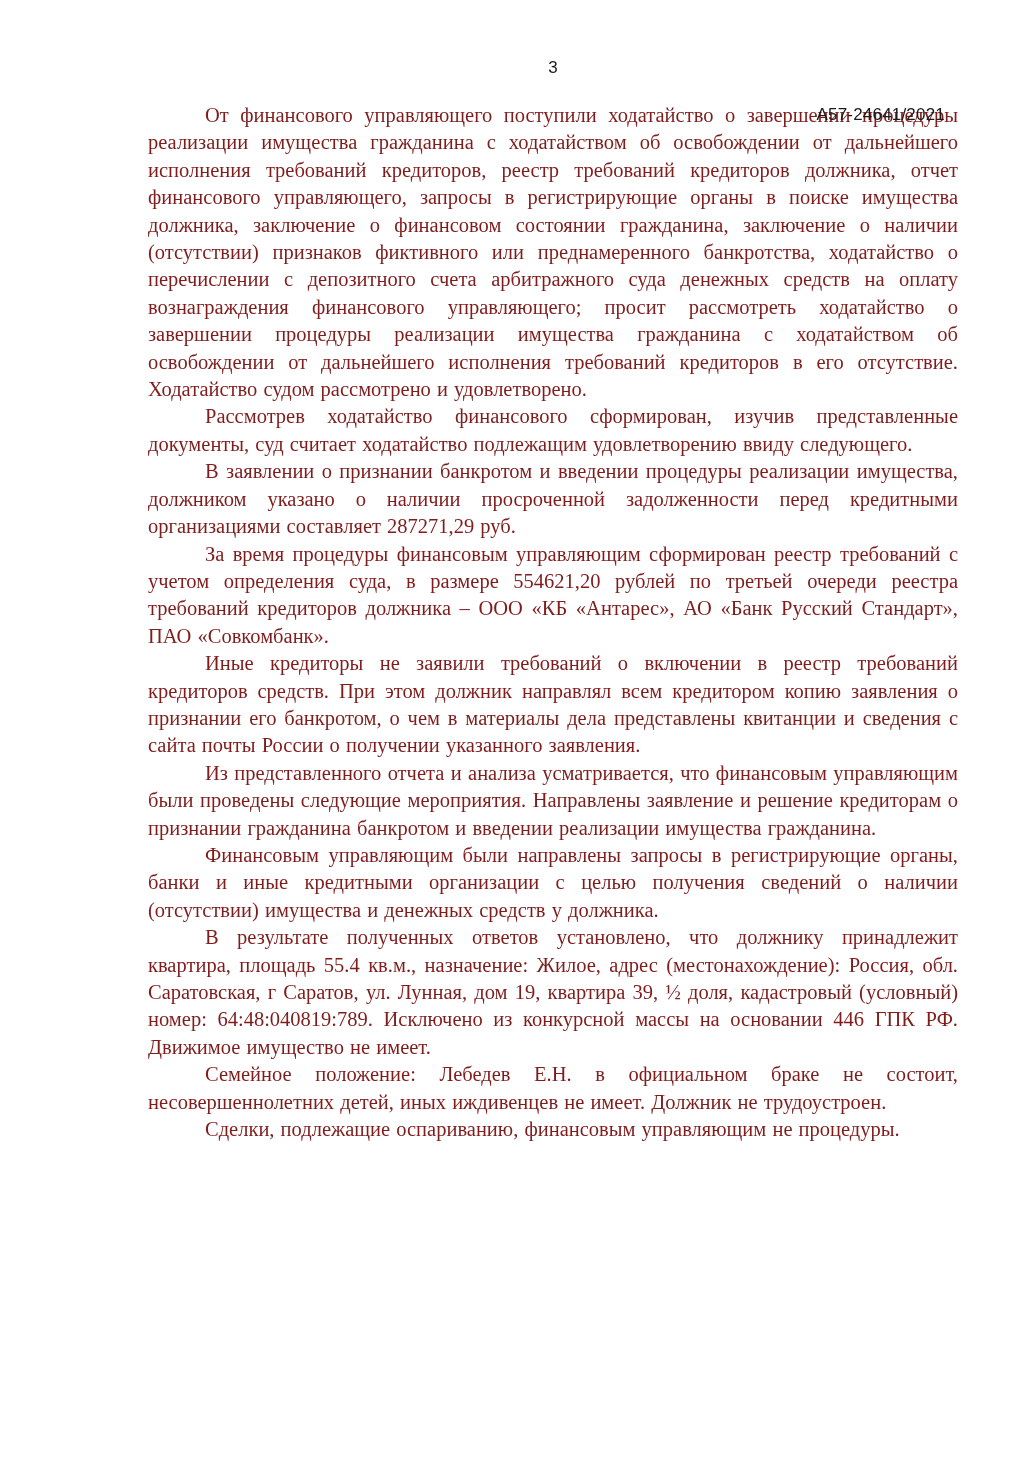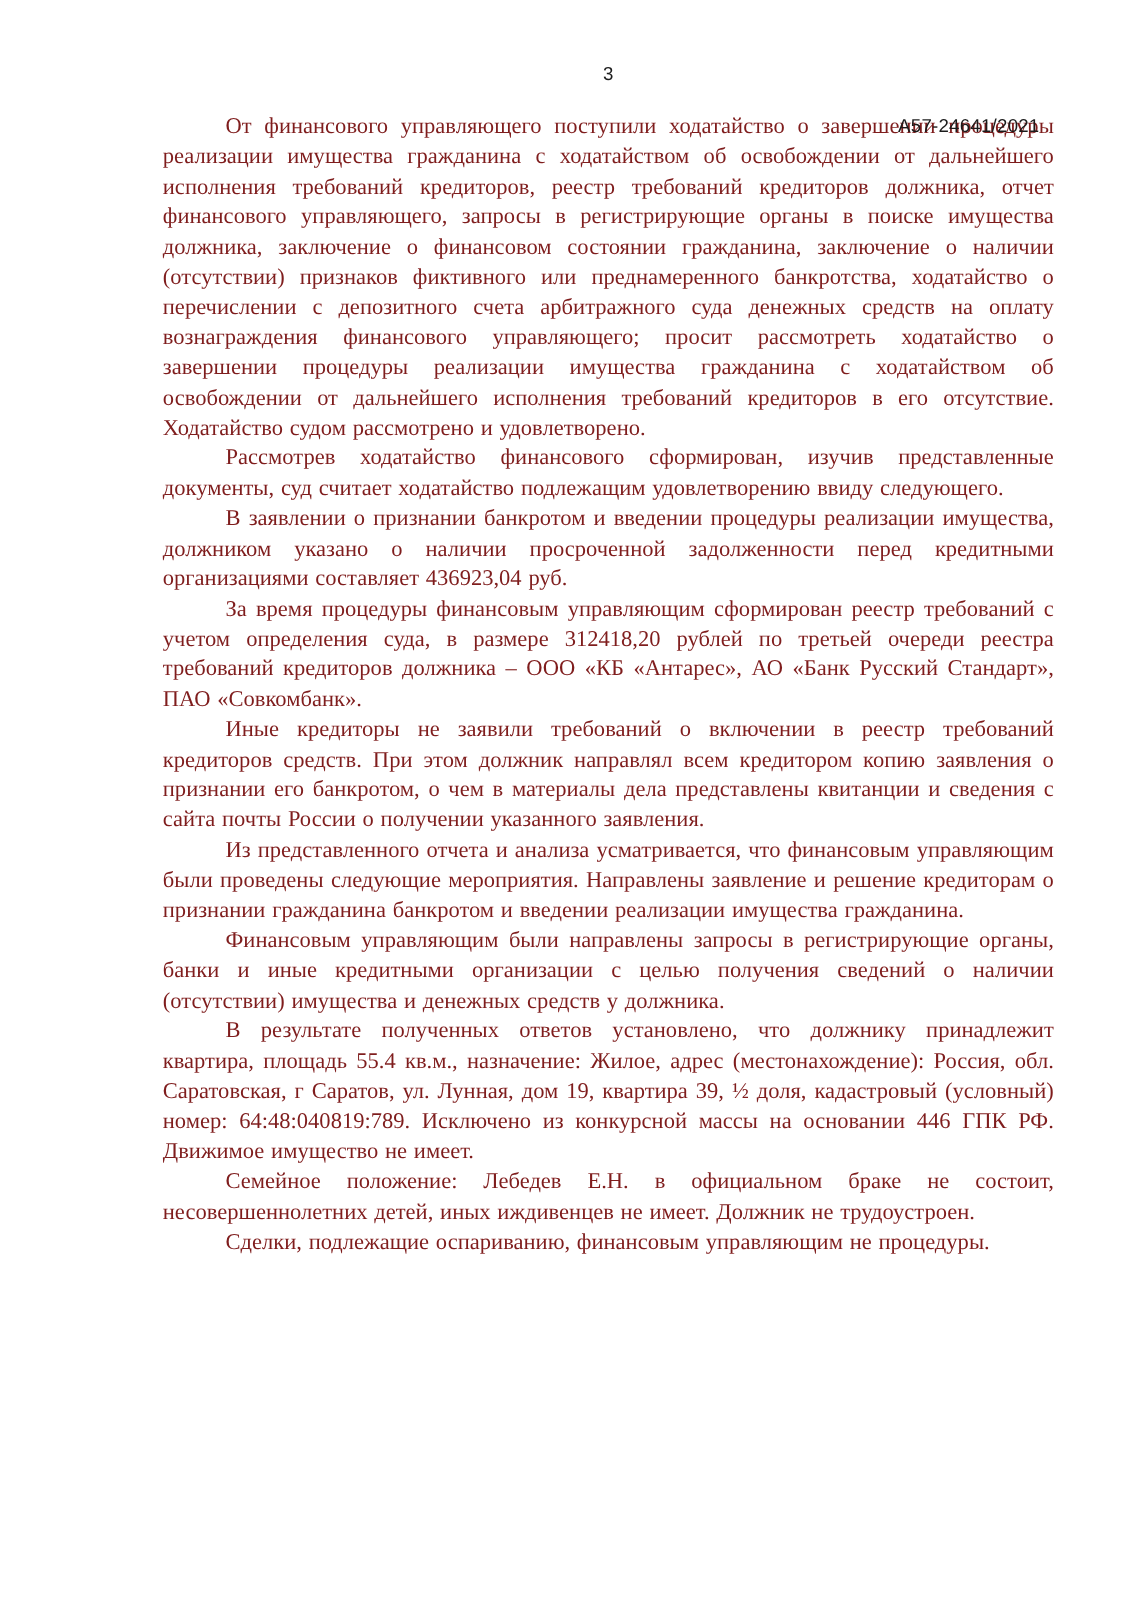--- a/index.html
+++ b/index.html
@@ -61,22 +61,22 @@
   <div class="content">
 
     <div class="header-row">
       <span class="page-number">3</span>
       <span class="case-number">А57-24641/2021</span>
     </div>
 
     <div class="body-text">
       <p>От финансового управляющего поступили ходатайство о завершении процедуры реализации имущества гражданина с ходатайством об освобождении от дальнейшего исполнения требований кредиторов, реестр требований кредиторов должника, отчет финансового управляющего, запросы в регистрирующие органы в поиске имущества должника, заключение о финансовом состоянии гражданина, заключение о наличии (отсутствии) признаков фиктивного или преднамеренного банкротства, ходатайство о перечислении с депозитного счета арбитражного суда денежных средств на оплату вознаграждения финансового управляющего; просит рассмотреть ходатайство о завершении процедуры реализации имущества гражданина с ходатайством об освобождении от дальнейшего исполнения требований кредиторов в его отсутствие. Ходатайство судом рассмотрено и удовлетворено.</p>
       <p>Рассмотрев ходатайство финансового сформирован, изучив представленные документы, суд считает ходатайство подлежащим удовлетворению ввиду следующего.</p>
-      <p>В заявлении о признании банкротом и введении процедуры реализации имущества, должником указано о наличии просроченной задолженности перед кредитными организациями составляет 436923,04 руб.</p>
-      <p>За время процедуры финансовым управляющим сформирован реестр требований с учетом определения суда, в размере 312418,20 рублей по третьей очереди реестра требований кредиторов должника – ООО «КБ «Антарес», АО «Банк Русский Стандарт», ПАО «Совкомбанк».</p>
+      <p>В заявлении о признании банкротом и введении процедуры реализации имущества, должником указано о наличии просроченной задолженности перед кредитными организациями составляет 287271,29 руб.</p>
+      <p>За время процедуры финансовым управляющим сформирован реестр требований с учетом определения суда, в размере 554621,20 рублей по третьей очереди реестра требований кредиторов должника – ООО «КБ «Антарес», АО «Банк Русский Стандарт», ПАО «Совкомбанк».</p>
       <p>Иные кредиторы не заявили требований о включении в реестр требований кредиторов средств. При этом должник направлял всем кредитором копию заявления о признании его банкротом, о чем в материалы дела представлены квитанции и сведения с сайта почты России о получении указанного заявления.</p>
       <p>Из представленного отчета и анализа усматривается, что финансовым управляющим были проведены следующие мероприятия. Направлены заявление и решение кредиторам о признании гражданина банкротом и введении реализации имущества гражданина.</p>
       <p>Финансовым управляющим были направлены запросы в регистрирующие органы, банки и иные кредитными организации с целью получения сведений о наличии (отсутствии) имущества и денежных средств у должника.</p>
       <p>В результате полученных ответов установлено, что должнику принадлежит квартира, площадь 55.4 кв.м., назначение: Жилое, адрес (местонахождение): Россия, обл. Саратовская, г Саратов, ул. Лунная, дом 19, квартира 39, ½ доля, кадастровый (условный) номер: 64:48:040819:789. Исключено из конкурсной массы на основании 446 ГПК РФ. Движимое имущество не имеет.</p>
       <p>Семейное положение: Лебедев Е.Н. в официальном браке не состоит, несовершеннолетних детей, иных иждивенцев не имеет. Должник не трудоустроен.</p>
       <p>Сделки, подлежащие оспариванию, финансовым управляющим не процедуры.</p>
     </div>
 
   </div>
 </div>

